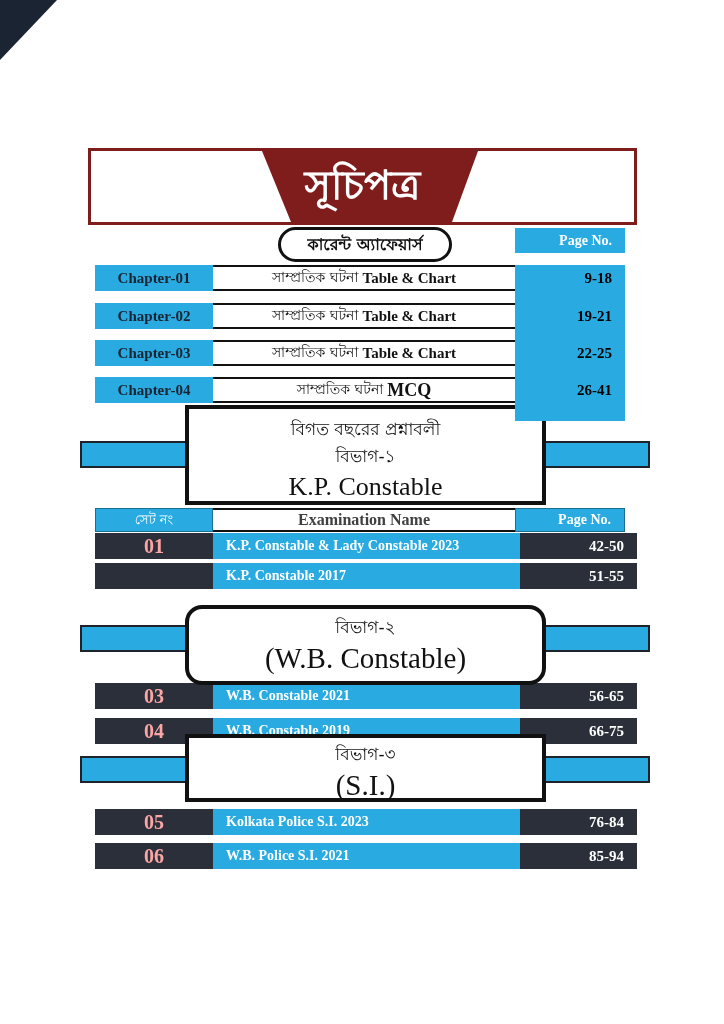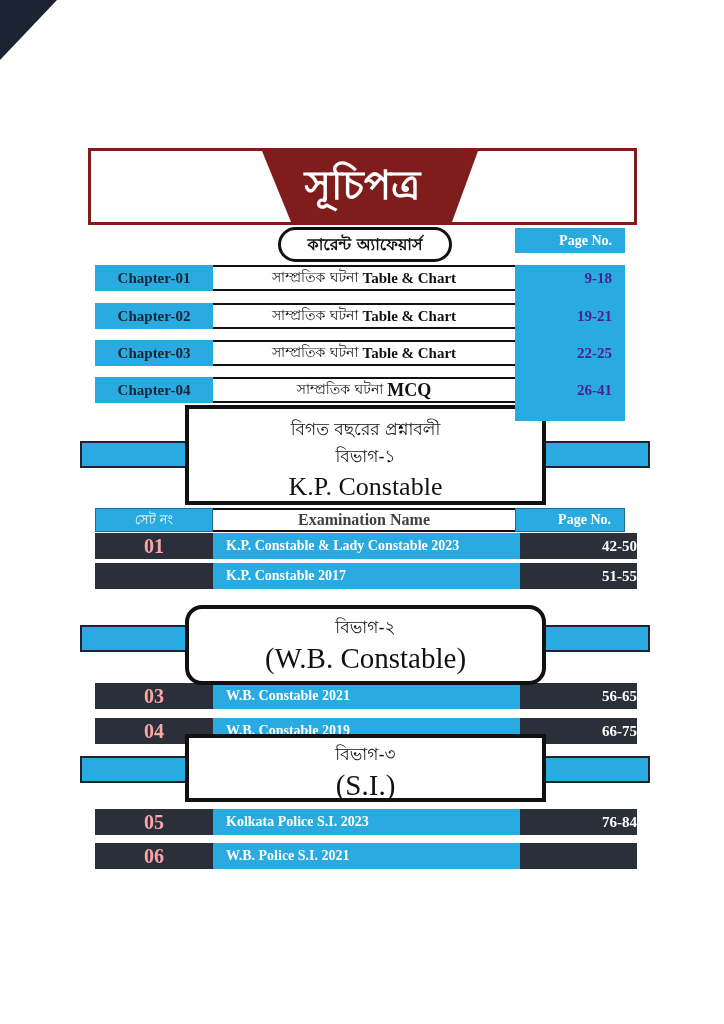--- a/index.html
+++ b/index.html
@@ -55,21 +55,21 @@
     display:flex; align-items:center; justify-content:center; gap:4px; z-index:1;
   }
   .strip-bn { font-size:14px; color:#111; }
   .strip-en { font-size:15px; font-weight:700; color:#111; }
   .chap-label {
     position:absolute; left:95px; width:118px; height:26px; background:#29ABE2;
     color:#1a2433; font-weight:700; font-size:15px; text-align:center; line-height:26px; z-index:2;
   }
   .chap-pages {
     position:absolute; left:515px; width:110px; height:44px; background:#29ABE2;
-    color:#4c1d95; font-weight:700; font-size:15px; text-align:right;
+    color:#000000; font-weight:700; font-size:15px; text-align:right;
     line-height:26px; padding-right:13px; z-index:2;
   }
 
   
   .sec-band { position:absolute; height:27px; background:#29ABE2; border:2px solid #1e222b; z-index:0; }
   .sec-box {
     position:absolute; left:185px; width:361px; background:#ffffff;
     border:4px solid #111; text-align:center; z-index:1; color:#111;
   }
   .sec-line-bn { font-size:17px; line-height:27px; }
@@ -100,20 +100,21 @@
     position:absolute; left:0; top:0; width:118px; height:26px;
     color:#fca5a5; font-weight:700; font-size:20px; text-align:center; line-height:26px;
   }
   .data-strip {
     position:absolute; left:118px; top:0; width:307px; height:26px; background:#29ABE2;
     color:#ffffff; font-weight:700; font-size:14px; line-height:26px; padding-left:13px;
   }
   .data-pages {
     position:absolute; right:0; top:0; width:98px; height:26px;
     color:#ffffff; font-weight:700; font-size:15px; text-align:right; line-height:26px;
+    padding-right:13px;
   }
 </style>
 </head>
 <body>
 
 <div class="canvas">
 
   <div class="abs corner-tri"></div>
 
   <div class="abs band">
@@ -206,15 +207,16 @@
   </div>
 
   <div class="data-row" style="top:809px">
     <div class="data-no">05</div>
     <div class="data-strip">Kolkata Police S.I. 2023</div>
     <div class="data-pages">76-84</div>
   </div>
   <div class="data-row" style="top:843px">
     <div class="data-no">06</div>
     <div class="data-strip">W.B. Police S.I. 2021</div>
+    <div class="data-pages">85-94</div>
   </div>
 
 </div>
 
 </body></html>

